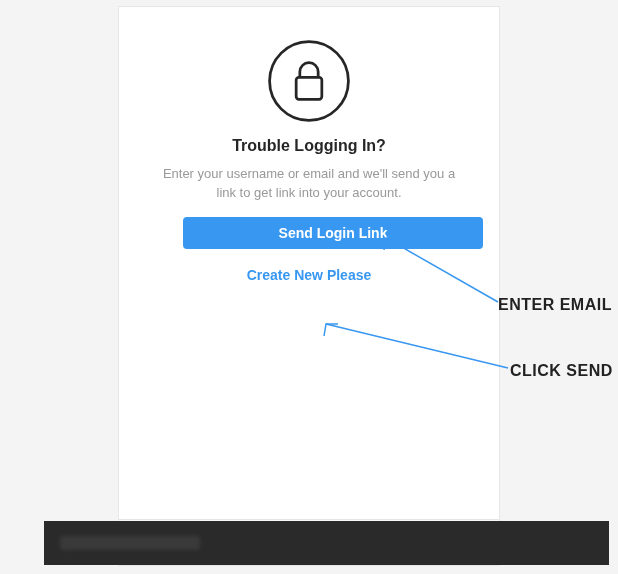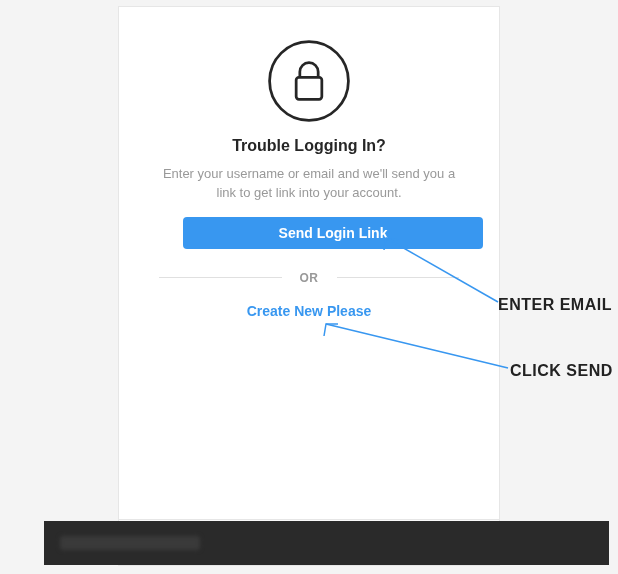--- a/index.html
+++ b/index.html
@@ -182,25 +182,20 @@
   </div>
 
   <h1 class="title">Trouble Logging In?</h1>
   <p class="subtitle">Enter your username or email and we'll send you a link to get link into your account.</p>
 
 
   <div class="btn-wrap">
     <button class="send-btn">Send Login Link</button>
   </div>
 
-  <div class="or-row">
-    <div class="or-line"></div>
-    <span class="or-text">OR</span>
-    <div class="or-line"></div>
-  </div>
 
   <a class="create-link">Create New Please</a>
 
   <div class="back-bar">Back To Login</div>
 </div>
 
 <div class="annot annot-email">ENTER EMAIL</div>
 <div class="annot annot-send">CLICK SEND</div>
 
 <svg class="arrow" style="left:378px; top:230px; width:126px; height:78px;" viewBox="0 0 126 78">

